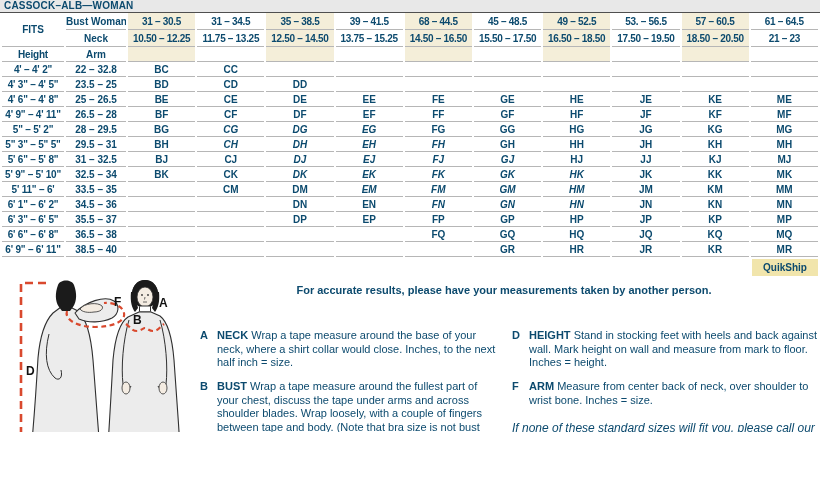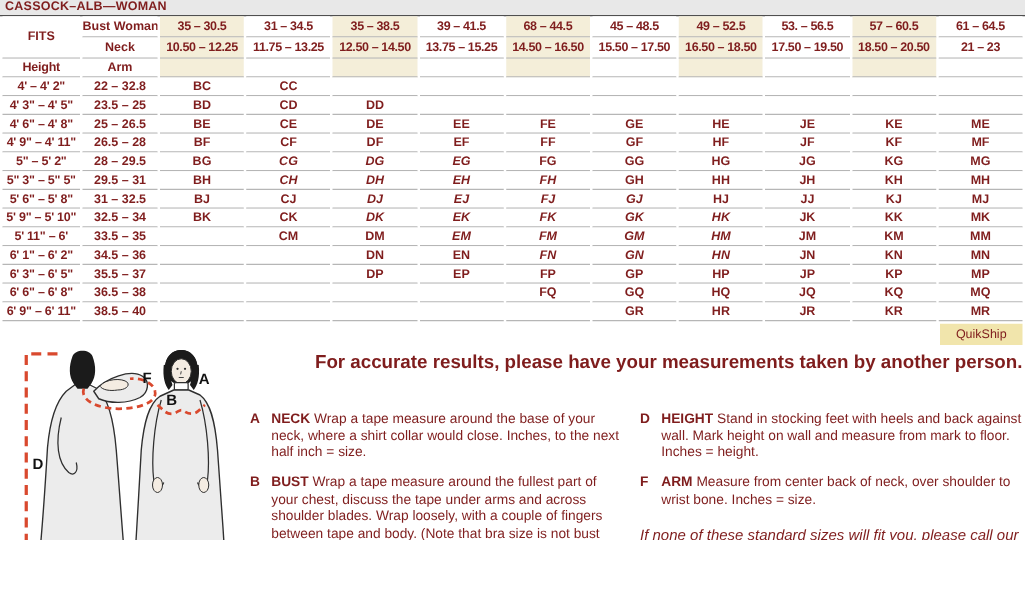--- a/index.html
+++ b/index.html
@@ -1,17 +1,17 @@
 <!DOCTYPE html>
 <html><head>
 <meta charset="utf-8">
 <style>
   html,body{margin:0;padding:0;background:#fff;}
   .page{position:relative;width:820px;height:432px;background:#fff;overflow:hidden;
-        font-family:"Liberation Sans",sans-serif;color:#7f1d1d;}
+        font-family:"Liberation Sans",sans-serif;color:#0c4a6e;}
 
   
   .title-bar{height:12px;line-height:12px;background:#e8e8e8;border-bottom:1px solid #4f4f4f;
              font-size:10px;font-weight:bold;padding-left:4px;letter-spacing:.2px;}
 
   
   table.size{width:820px;table-layout:fixed;border-collapse:separate;border-spacing:2px 0;
              font-weight:bold;border-radius:13px;}
   table.size th,table.size td{height:14px;padding:0;font-size:10px;text-align:center;
              border-bottom:1px solid #b6b6b6;overflow:hidden;white-space:nowrap;background:#fff;}
@@ -19,27 +19,27 @@
   th.fits{background:#cbcbcb;}
   th.mlabel{text-align:right;padding-right:5px;margin-top:24px;}
   th.rng{letter-spacing:-.3px;}
   .cream{background:#f4eed9 !important;}
   th.hcol,td.hcell{text-align:left;padding-left:5px;letter-spacing:-.2px;}
   td.stripe{background:#f4eed9;}
   td.na{background:#d9d9d9;border-bottom-color:#fdfdfd;}
   td.hl{background:#f1e5ac;font-style:italic;}
 
   .quikship{position:absolute;top:259px;right:2px;width:66px;height:17px;line-height:17px;
-            background:#f1e5ac;text-align:center;font-weight:normal;font-size:10px;}
+            background:#f1e5ac;text-align:center;font-weight:bold;font-size:10px;}
 
   
   .bottom{position:absolute;top:278px;left:0;width:820px;height:204px;}
   .figure{position:absolute;left:0;top:0;}
-  .intro{position:absolute;left:190px;top:4px;width:628px;text-align:right;
-         font-size:15px;font-weight:bold;line-height:16px;}
+  .intro{position:absolute;left:190px;top:4px;width:628px;text-align:center;
+         font-size:11px;font-weight:bold;line-height:16px;}
   .cols{position:absolute;left:200px;top:51px;display:flex;gap:16px;}
   .c1{width:296px;} .c2{width:306px;}
   .instr{display:grid;grid-template-columns:17px 1fr;margin-bottom:10px;
          font-size:11px;line-height:1.24;}
   .instr .letter{font-weight:bold;}
   .instr p{margin:0;}
   .instr .term{font-weight:bold;}
   .note{font-style:italic;font-size:12px;line-height:1.32;margin:14px 0 0 0;}
   .note b{font-weight:bold;}
 
@@ -73,21 +73,21 @@
         <col>
         <col>
         <col>
         <col>
         <col>
     </colgroup>
     <thead id="size-thead">
         <tr class="r12">
           <th class="fits" rowspan="2">FITS</th>
           <th class="mlabel">Bust Woman</th>
-          <th class="rng cream">35 – 30.5</th>
+          <th class="rng cream">31 – 30.5</th>
           <th class="rng">31 – 34.5</th>
           <th class="rng cream">35 – 38.5</th>
           <th class="rng">39 – 41.5</th>
           <th class="rng cream">68 – 44.5</th>
           <th class="rng">45 – 48.5</th>
           <th class="rng cream">49 – 52.5</th>
           <th class="rng">53. – 56.5</th>
           <th class="rng cream">57 – 60.5</th>
           <th class="rng">61 – 64.5</th>
         </tr>

